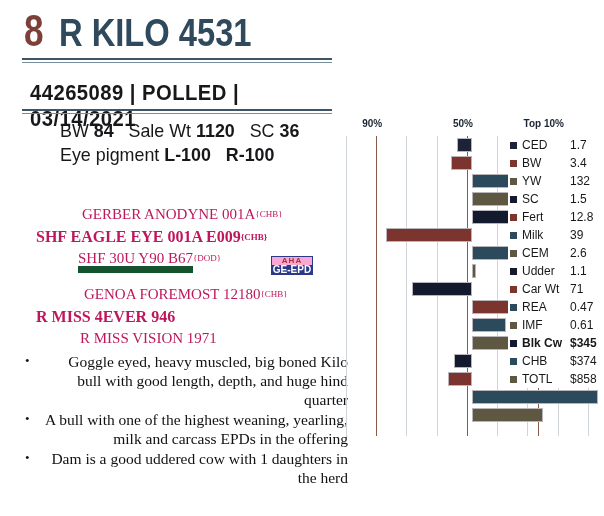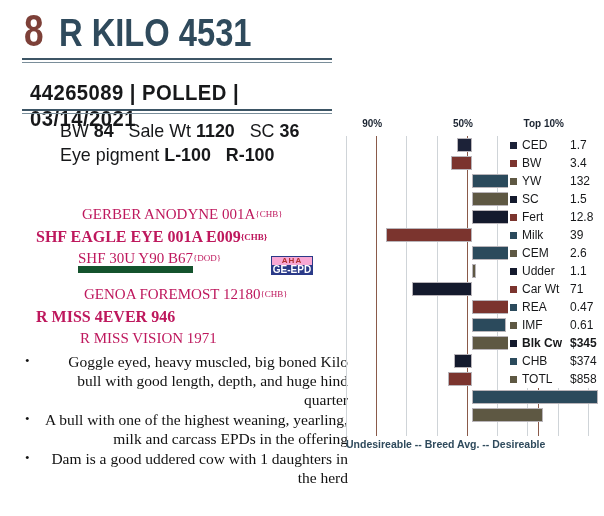--- a/index.html
+++ b/index.html
@@ -316,14 +316,13 @@
         <span class="swatch" style="background: rgb(43, 74, 92);"></span>
         <span class="lname">CHB</span>
         <span class="lval">$374</span>
       </div>
       <div class="lrow">
         <span class="swatch" style="background: rgb(94, 88, 67);"></span>
         <span class="lname">TOTL</span>
         <span class="lval">$858</span>
       </div>
     </div>
-  <div id="chart-foot">Undesireable -- Breed Avg. --  Desireable</div>
 </div>
 
 </body></html>

